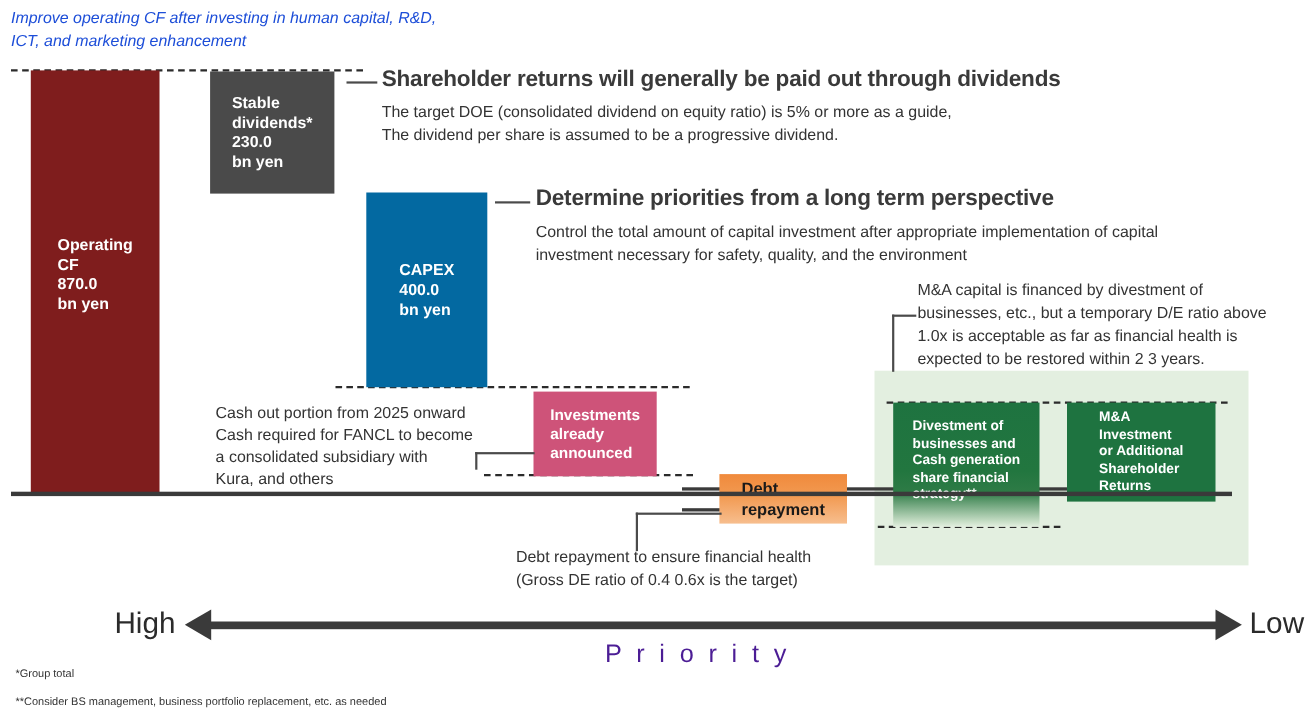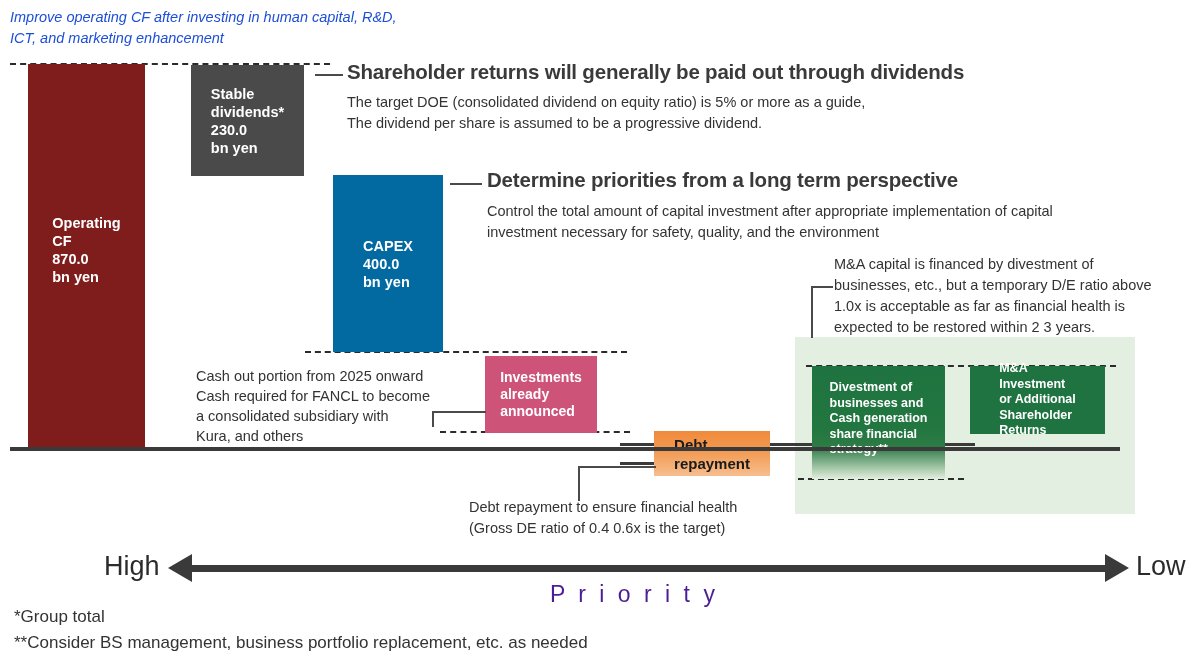--- a/index.html
+++ b/index.html
@@ -87,21 +87,21 @@
   .bar-divest {
     left: 812px; top: 366px; width: 133px; height: 113px;
     background: linear-gradient(to bottom, #1E7340 0%, #22763F 55%, #2E7B46 72%, #C9DFC8 96%, #E3EFE0 100%);
     font-size: 12.5px;
     line-height: 15.5px;
     align-items: flex-start;
     padding-top: 14px;
     box-sizing: border-box;
   }
   .bar-ma {
-    left: 970px; top: 366px; width: 135px; height: 68px;
+    left: 970px; top: 366px; width: 135px; height: 90px;
     background: #1E7340;
     font-size: 12.5px;
     line-height: 15.5px;
   }
 
   
   .baseline {
     left: 10px; top: 447px; width: 1110px; height: 4px;
     background: #3a3a3a;
   }
@@ -180,21 +180,21 @@
   .lbl-high { left: 104px; top: 551px; font-size: 27px; color: #2b2b2b; }
   .lbl-low  { left: 1136px; top: 551px; font-size: 27px; color: #2b2b2b; }
   .lbl-priority {
     left: 550px; top: 581px; font-size: 23px; color: #4c1d95;
     letter-spacing: 3.5px;
   }
 
   
   .footnote {
     left: 14px;
-    font-size: 17px;
+    font-size: 10px;
     color: #333333;
   }
   .fn1 { top: 607px; }
   .fn2 { top: 633px; }
 </style>
 </head>
 <body>
 
 <div id="canvas">
 

